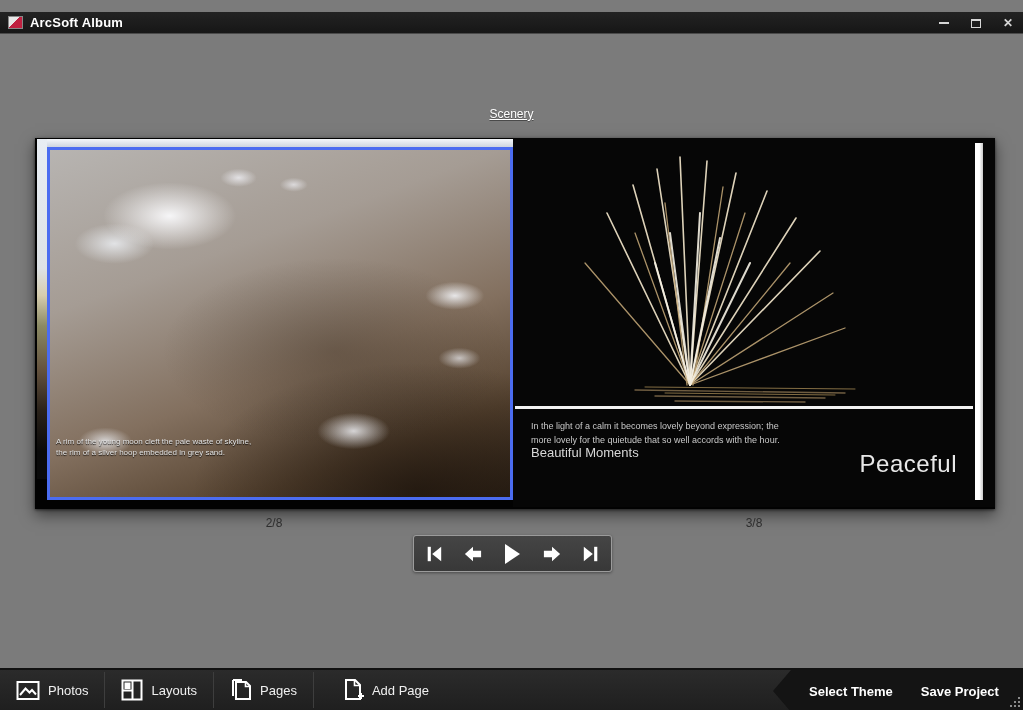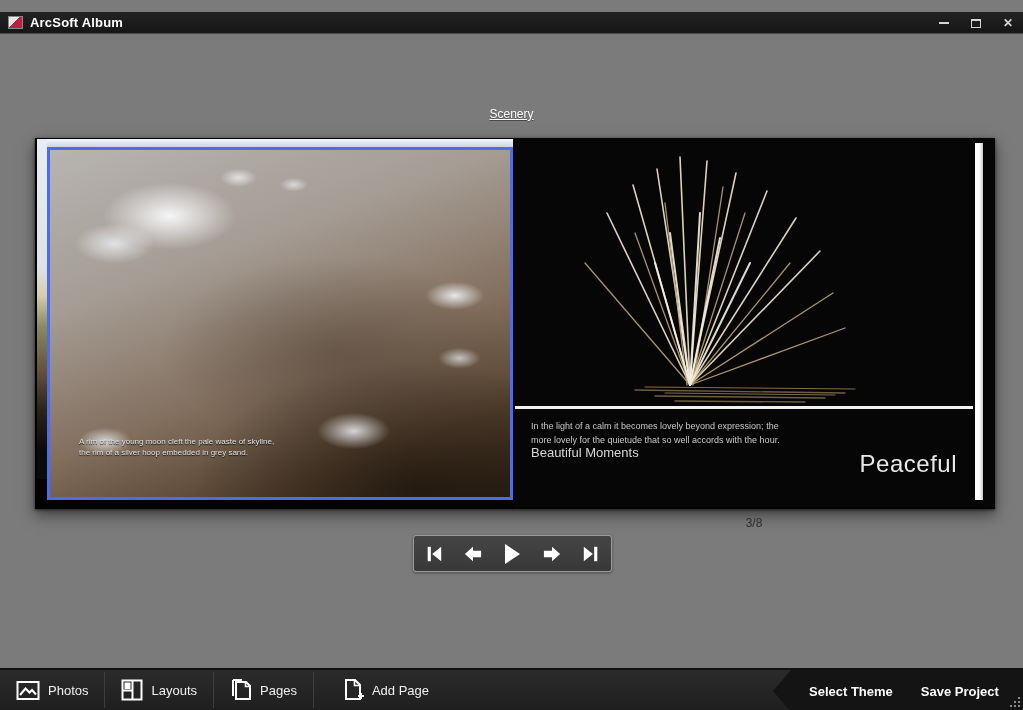--- a/index.html
+++ b/index.html
@@ -68,21 +68,21 @@
       radial-gradient(ellipse 20px 10px at 53% 10%, rgba(240,240,245,.7), rgba(240,240,245,0) 70%),
       radial-gradient(ellipse 42px 20px at 88% 42%, rgba(242,243,246,.9), rgba(242,243,246,0) 70%),
       radial-gradient(ellipse 52px 26px at 66% 81%, rgba(238,239,243,.85), rgba(238,239,243,0) 70%),
       radial-gradient(ellipse 38px 20px at 12% 84%, rgba(236,238,242,.8), rgba(236,238,242,0) 70%),
       radial-gradient(ellipse 30px 15px at 89% 60%, rgba(238,239,243,.7), rgba(238,239,243,0) 70%),
       radial-gradient(ellipse 240px 130px at 62% 58%, rgba(52,40,28,.35), rgba(52,40,28,0) 72%),
       radial-gradient(ellipse 300px 170px at 80% 98%, rgba(22,14,8,.65), rgba(22,14,8,0) 75%),
       linear-gradient(160deg,#b7b4b1 0%,#a59c94 32%,#83705f 60%,#55422f 82%,#2f2317 100%);
   }
   .lp-caption {
-    position:absolute; left:29px; bottom:38px;
+    position:absolute; left:6px; bottom:38px;
     color:#e2e2e2; font-size:8px; line-height:1.45; white-space:pre-line;
     text-shadow:0 1px 1px rgba(0,0,0,.9);
     margin-top:48px;
   }
 
   .right-page { position:absolute; left:478px; top:0; width:482px; height:369px; background:#060606; }
   .rp-photo {
     position:absolute; left:2px; top:5px; width:458px; height:263px; overflow:hidden;
     background:
       linear-gradient(to bottom,#8americ 0),
@@ -226,20 +226,21 @@
       </div>
       <div class="rp-photo-underline"></div>
       <div class="rp-stripe"></div>
       <div class="rp-quote">In the light of a calm it becomes lovely beyond expression; the
 more lovely for the quietude that so well accords with the hour.</div>
       <div class="rp-subtitle">Beautiful Moments</div>
       <div class="rp-title">Peaceful</div>
     </div>
   </div>
 
+  <div class="page-num left">2/8</div>
   <div class="page-num right">3/8</div>
 
   <div class="navbar">
     <div class="nav-btn">
       <svg width="18" height="18" viewBox="0 0 20 20">
         <rect x="3" y="2" width="3.5" height="16" fill="#fff"></rect>
         <path d="M18 2 L8 10 L18 18 Z" fill="#fff"></path>
       </svg>
     </div>
     <div class="nav-btn">

